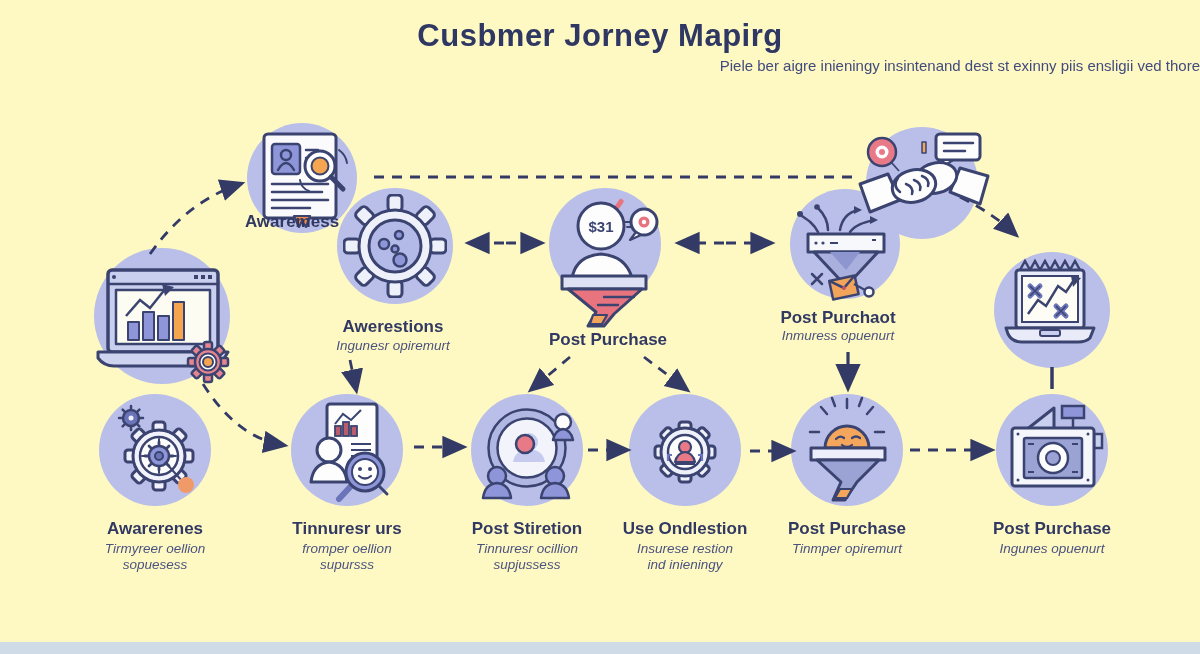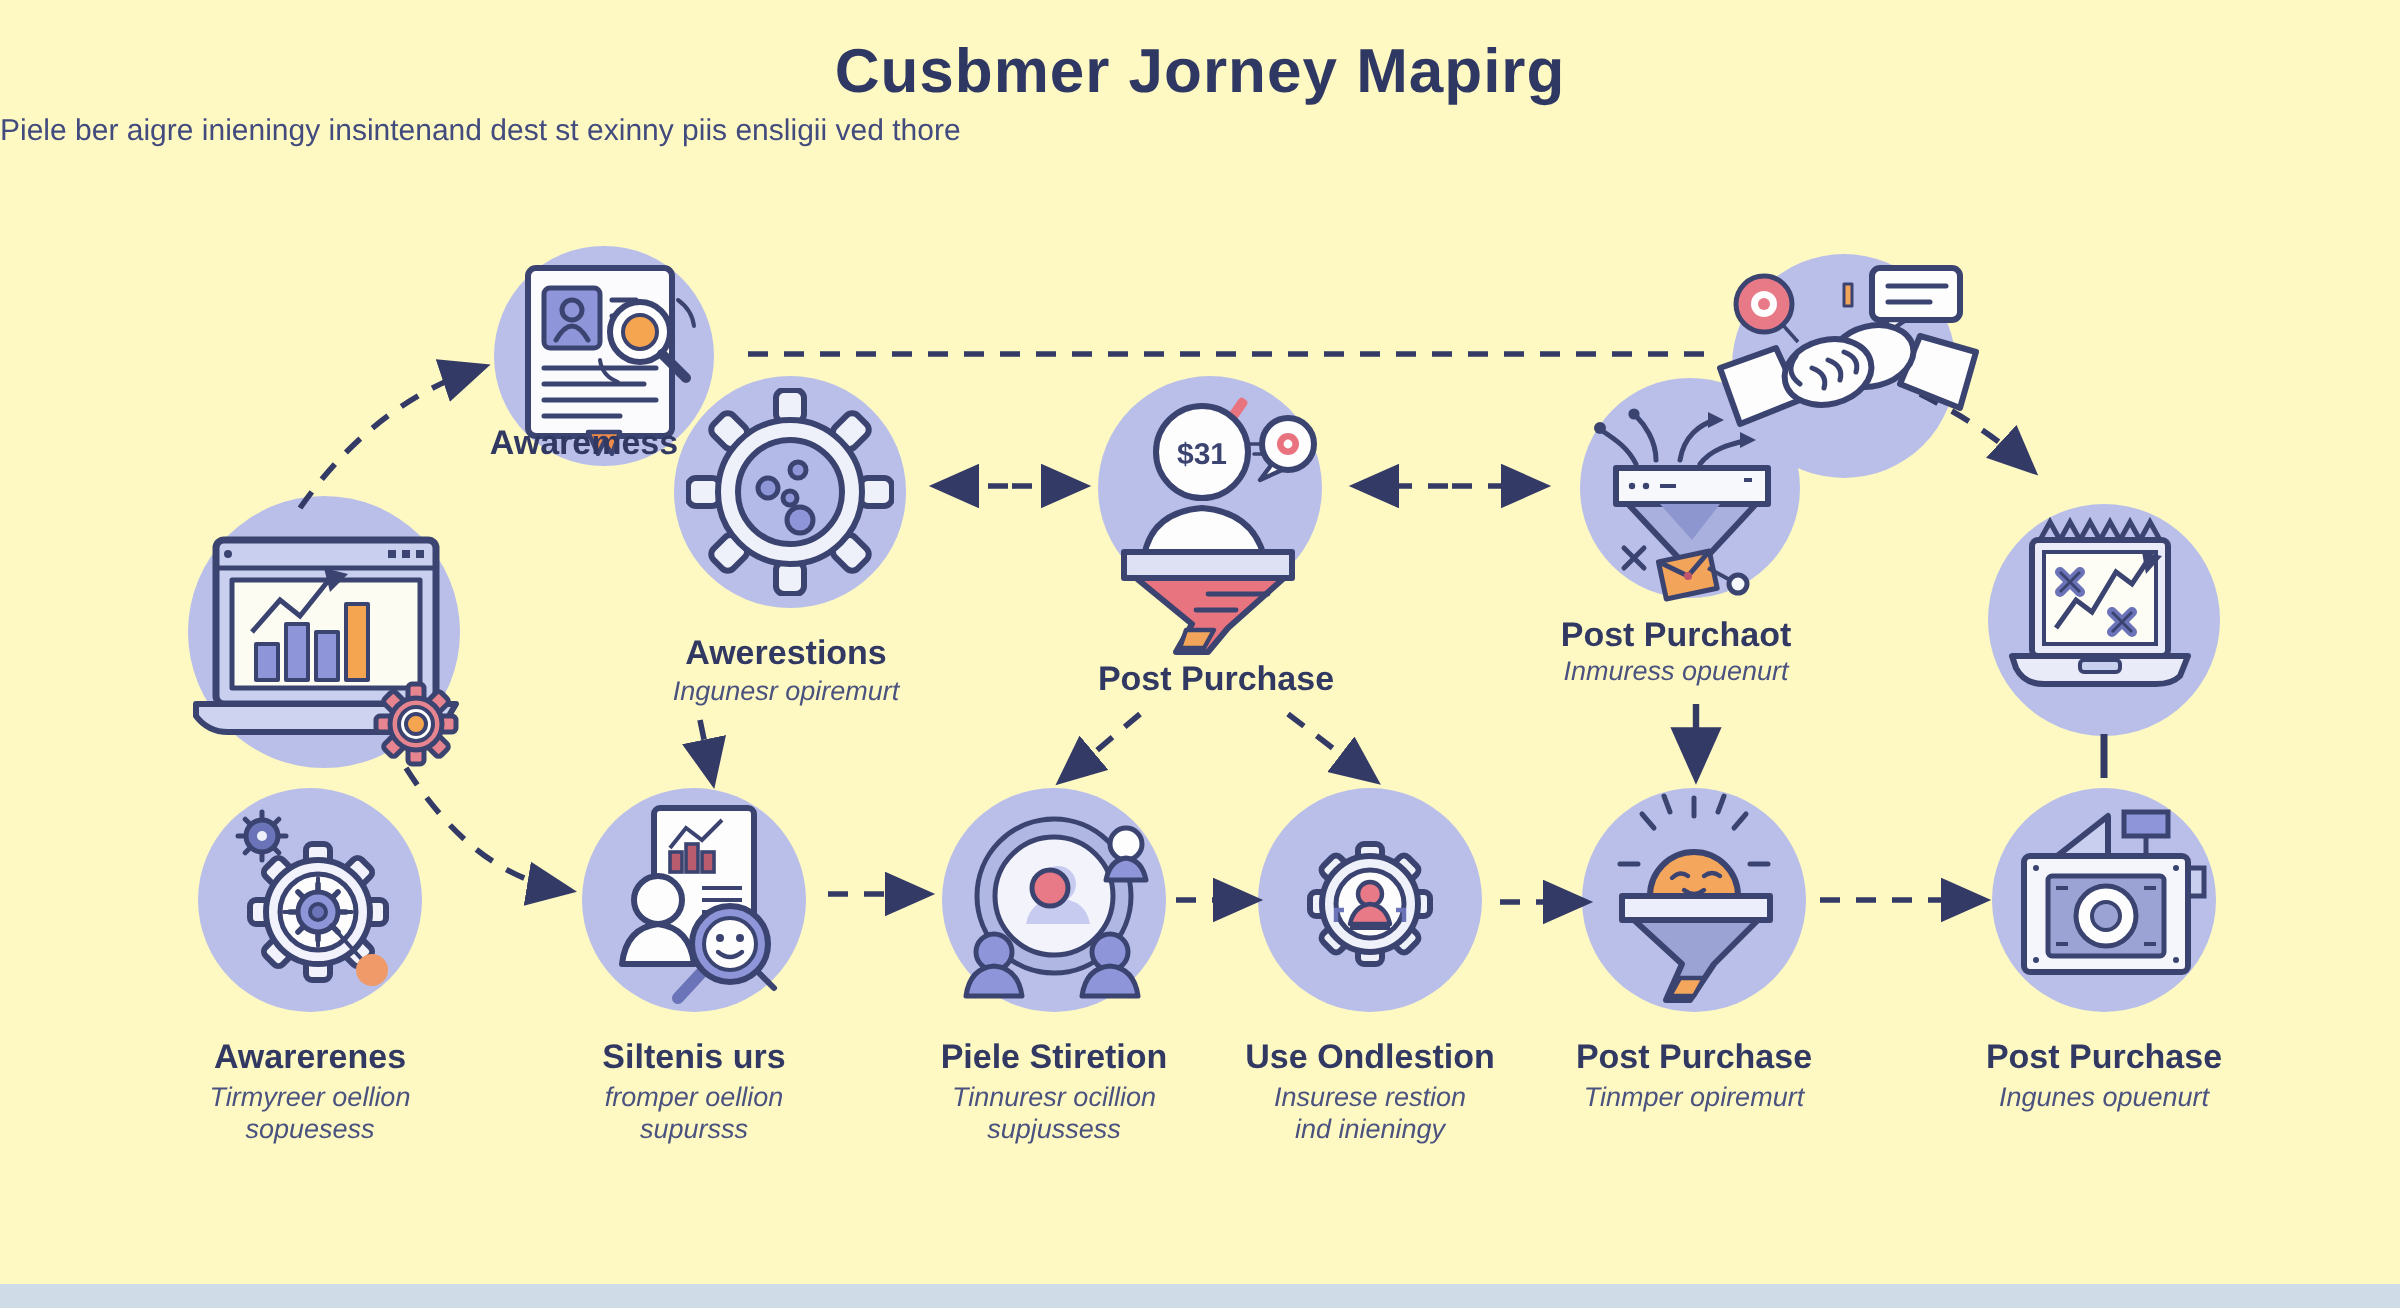--- a/index.html
+++ b/index.html
@@ -1,20 +1,20 @@
 <!DOCTYPE html>
 <html><head>
 <meta charset="utf-8">
 <style>
   html,body{margin:0;padding:0;background:#cfdbe7;}
   #canvas{position:relative;width:1200px;height:642px;background:#fef9c3;overflow:hidden;
           font-family:"Liberation Sans",sans-serif;}
   .title{position:absolute;left:0;top:18px;width:1200px;text-align:center;
          font-size:31px;font-weight:700;color:#2f3763;letter-spacing:.5px;}
-  .subtitle{position:absolute;left:0;top:57px;width:1200px;text-align:left;
+  .subtitle{position:absolute;left:0;top:57px;width:1200px;text-align:right;
             font-size:15px;font-weight:500;color:#424b7e;}
   .circ{position:absolute;border-radius:50%;background:#b9bfe8;}
   .icon{position:absolute;}
   .lbl{position:absolute;width:200px;text-align:center;font-size:17px;font-weight:700;color:#313963;}
   .sub{position:absolute;width:200px;text-align:center;font-size:13.5px;font-style:italic;
        color:#4a527f;}
   svg{display:block;}
 </style>
 </head>
 <body>
@@ -343,25 +343,25 @@
 
   <div class="lbl" style="left:508px;top:330px">Post Purchase</div>
 
   <div class="lbl" style="left:738px;top:308px">Post Purchaot</div>
   <div class="sub" style="left:738px;top:328px">Inmuress opuenurt</div>
 
   <div class="lbl" style="left:55px;top:519px">Awarerenes</div>
   <div class="sub" style="left:55px;top:541px">Tirmyreer oellion</div>
   <div class="sub" style="left:55px;top:557px">sopuesess</div>
 
-  <div class="lbl" style="left:247px;top:519px">Siltenis urs</div>
+  <div class="lbl" style="left:247px;top:519px">Tinnuresr urs</div>
   <div class="sub" style="left:247px;top:541px">fromper oellion</div>
   <div class="sub" style="left:247px;top:557px">supursss</div>
 
-  <div class="lbl" style="left:427px;top:519px">Piele Stiretion</div>
+  <div class="lbl" style="left:427px;top:519px">Post Stiretion</div>
   <div class="sub" style="left:427px;top:541px">Tinnuresr ocillion</div>
   <div class="sub" style="left:427px;top:557px">supjussess</div>
 
   <div class="lbl" style="left:585px;top:519px">Use Ondlestion</div>
   <div class="sub" style="left:585px;top:541px">Insurese restion</div>
   <div class="sub" style="left:585px;top:557px">ind inieningy</div>
 
   <div class="lbl" style="left:747px;top:519px">Post Purchase</div>
   <div class="sub" style="left:747px;top:541px">Tinmper opiremurt</div>
 

